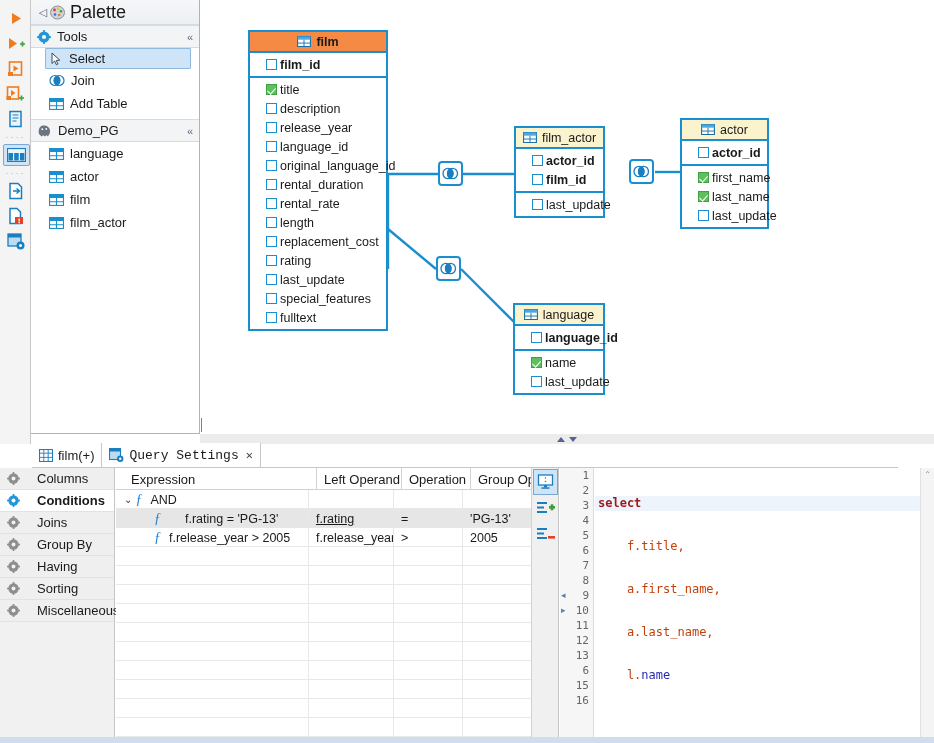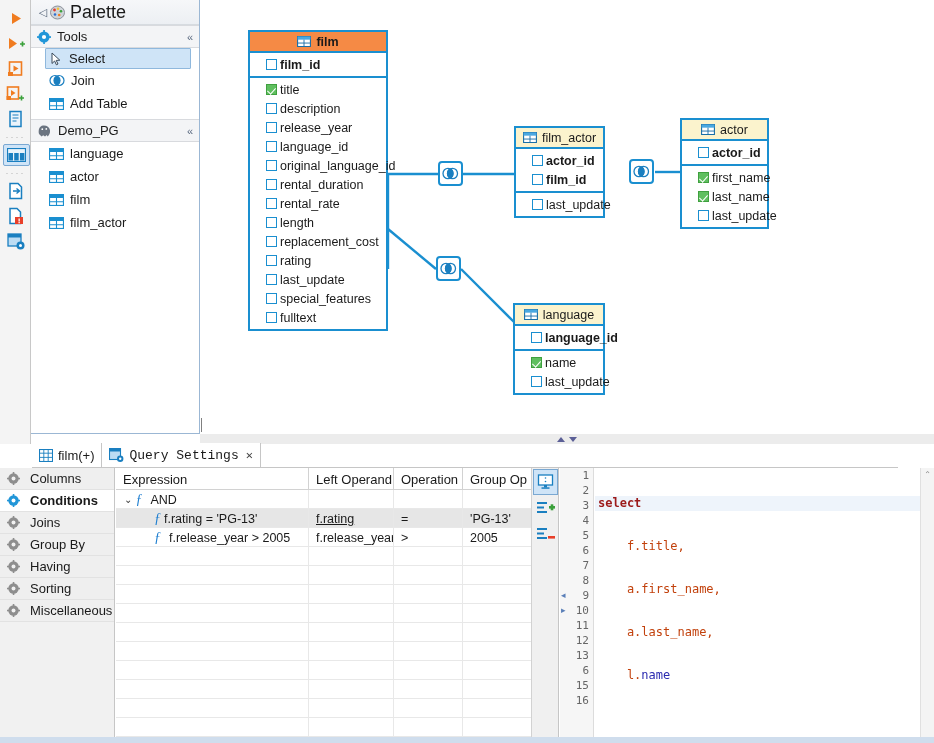--- a/index.html
+++ b/index.html
@@ -189,34 +189,35 @@
     width: 115px; height: 275px;
     background: #f1f1f1;
     border-right: 1px solid #c6c6c6;
   }
   .qs-row {
     height: 22px; display: flex; align-items: center;
     padding-left: 7px; font-size: 13px;
     border-bottom: 1px solid #e2e2e2;
     background: #efefef;
   }
-  .qs-row .qs-label { margin-left: 10px; }
+  .qs-row .qs-label { margin-left: 17px; }
   .qs-row.selected { background: #ffffff; font-weight: bold; }
 
   
   #grid {
     position: absolute; left: 116px; top: 24px;
     width: 443px; height: 275px;
     background: #ffffff;
     border-right: 1px solid #c6c6c6;
   }
   #grid-head {
     height: 22px; display: flex;
     border-bottom: 1px solid #d2d2d2;
     background: #ffffff;
+    padding-left: 8px;
   }
   .gh-cell {
     display: flex; align-items: center;
     padding-left: 7px;
     font-size: 13px;
     border-right: 1px solid #d2d2d2;
     height: 22px;
   }
   .grid-row { height: 19px; display: flex; border-bottom: 1px solid #e8e8e8; }
   .grid-row.sel { background: #e6e6e6; }
@@ -819,21 +820,21 @@
           <span style="margin-left:8px;">AND</span>
         </div>
         <div class="gc" style="width:85px;"></div>
         <div class="gc" style="width:69px;"></div>
         <div class="gc" style="width:69px;border-right:none;"></div>
       </div>
 
       <div class="grid-row sel">
         <div class="gc" style="width:193px;padding-left:38px;background:transparent;">
           <span class="fx">ƒ</span>
-          <span style="margin-left:3px;">f.rating = 'PG-13'</span>
+          <span style="margin-left:24px;">f.rating = 'PG-13'</span>
         </div>
         <div class="gc" style="width:85px;text-decoration:underline;">f.rating</div>
         <div class="gc" style="width:69px;">=</div>
         <div class="gc" style="width:69px;border-right:none;">'PG-13'</div>
       </div>
 
       <div class="grid-row">
         <div class="gc" style="width:193px;padding-left:38px;">
           <span class="fx">ƒ</span>
           <span style="margin-left:8px;">f.release_year &gt; 2005</span>

